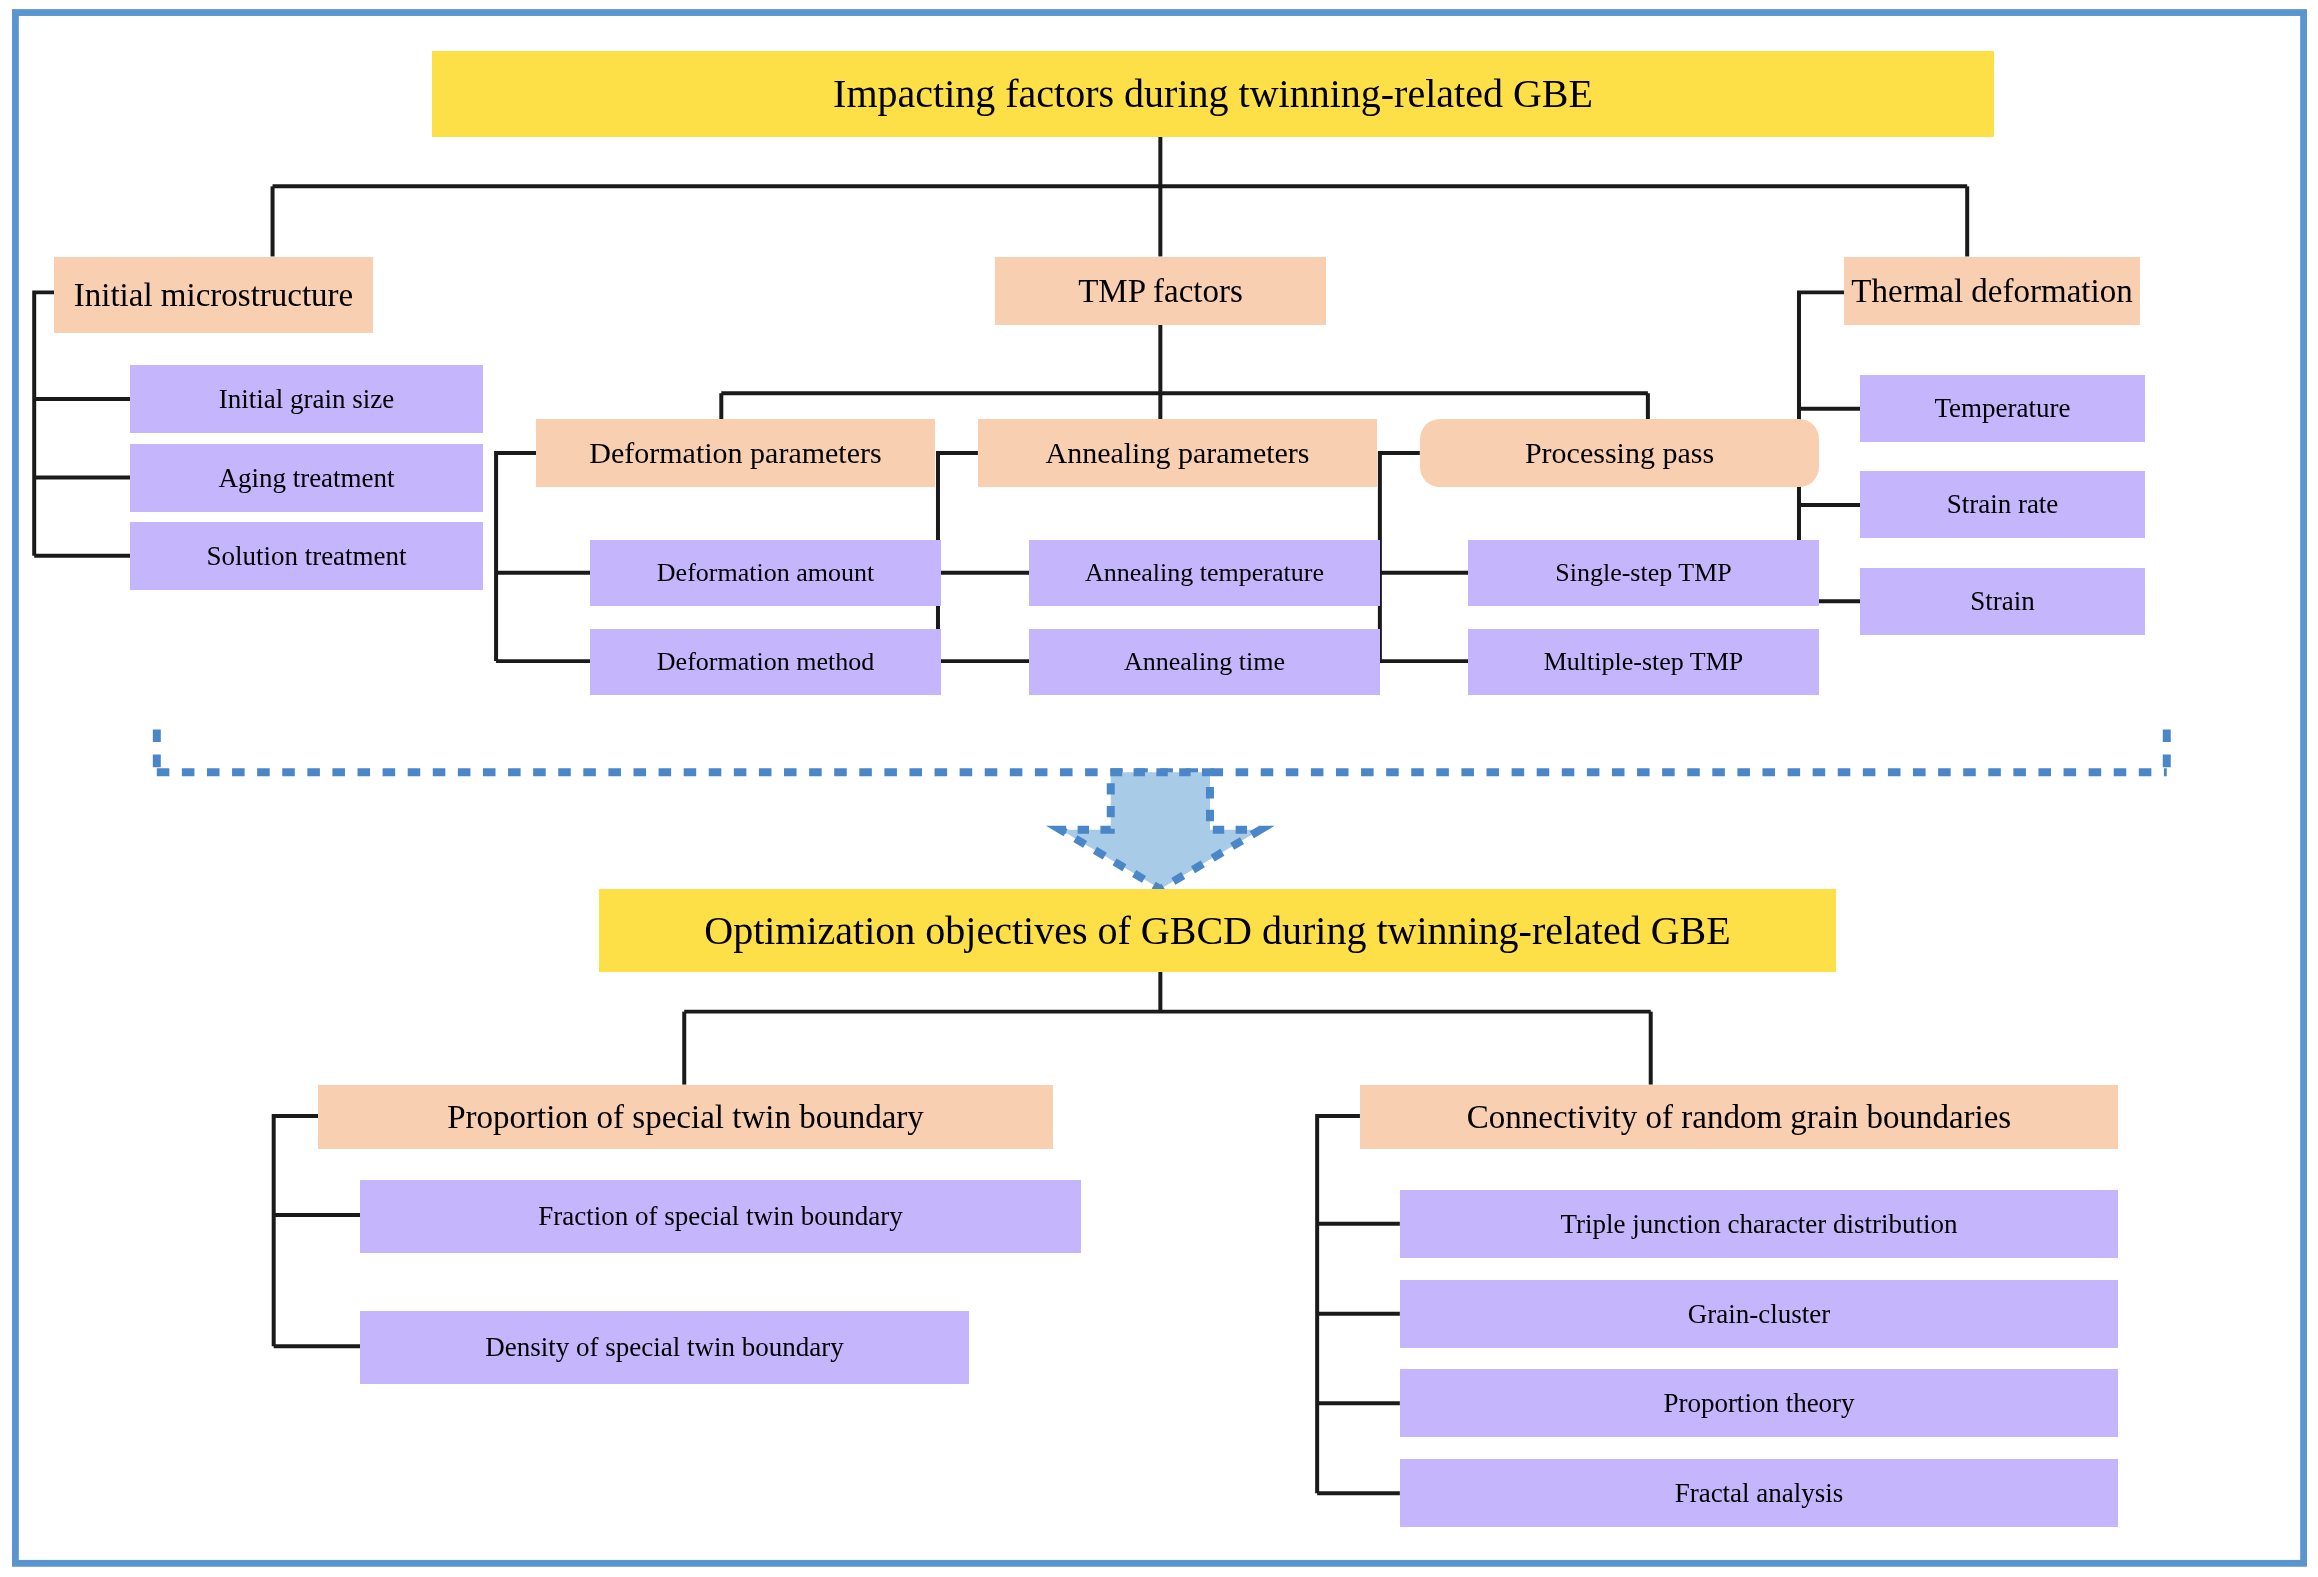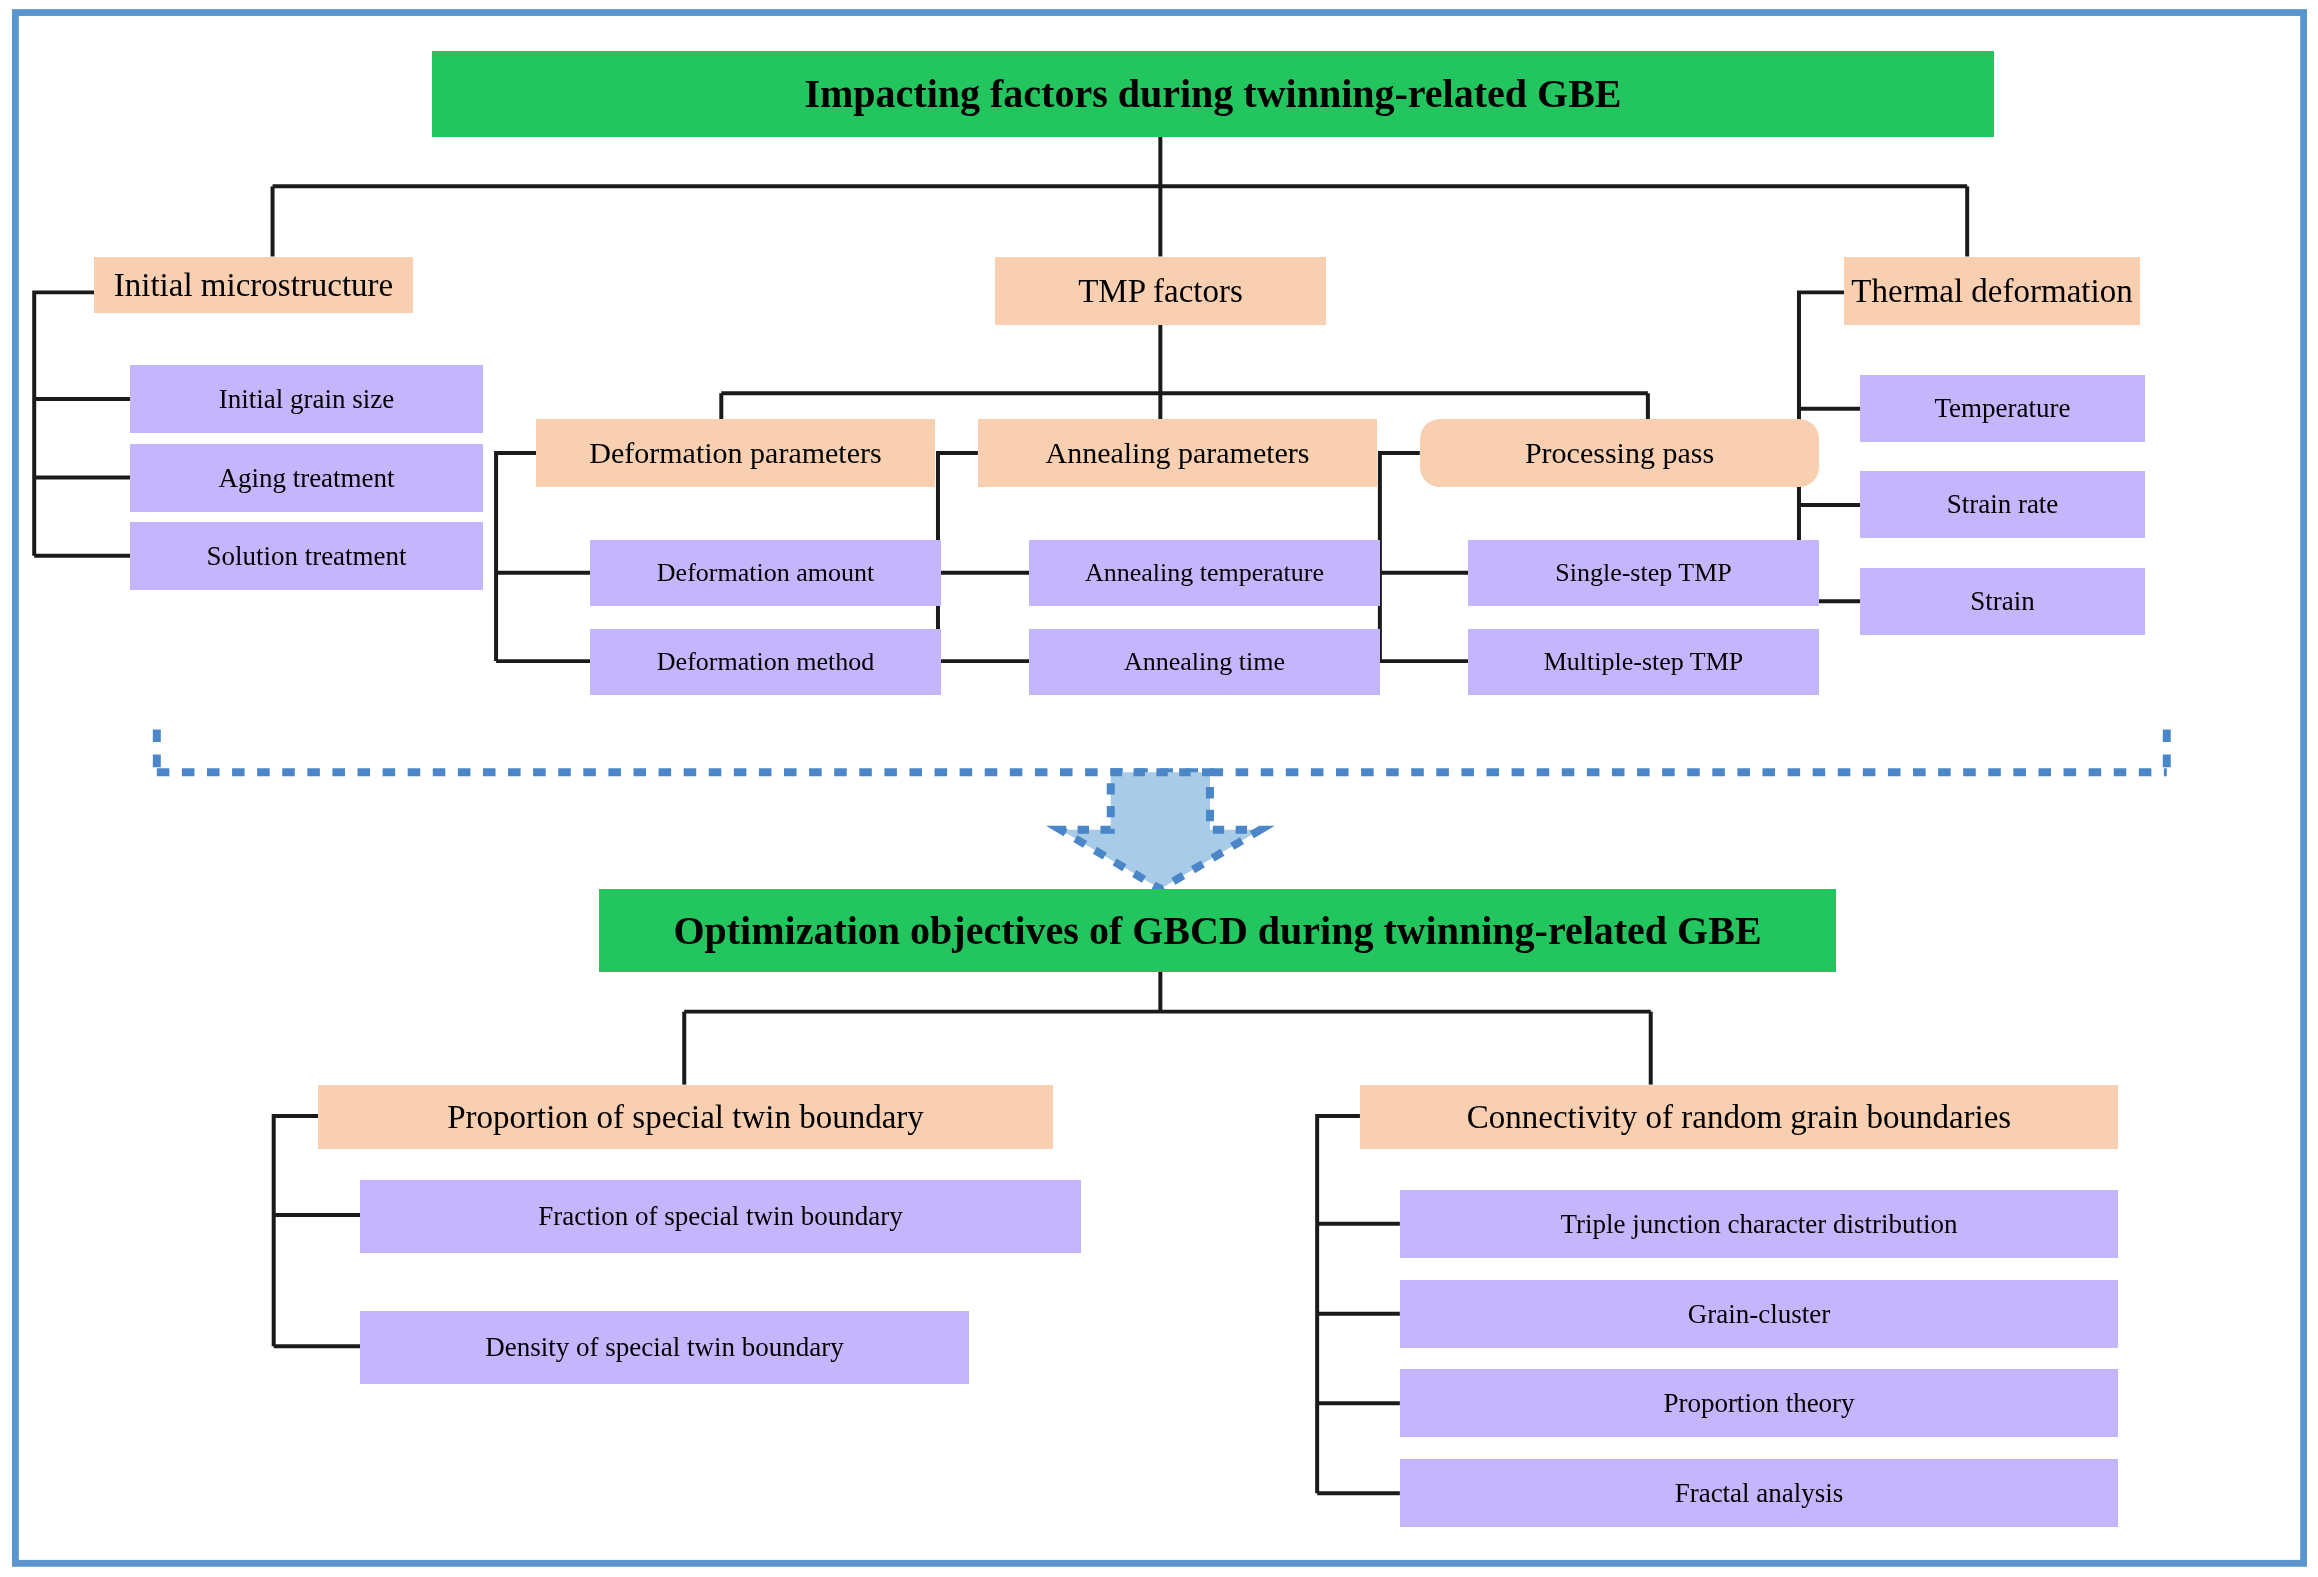--- a/index.html
+++ b/index.html
@@ -5,21 +5,21 @@
 <style>
   html,body{margin:0;padding:0;background:#ffffff;}
   body{
     font-family:"Liberation Serif","DejaVu Serif",serif;
     width:2319px;height:1577px;position:relative;overflow:hidden;
   }
   #stage{position:absolute;left:0;top:0;width:2319px;height:1577px;}
   svg.layer{position:absolute;left:0;top:0;width:2319px;height:1577px;}
   .node{position:absolute;display:flex;align-items:center;justify-content:center;
         text-align:center;box-sizing:border-box;line-height:1.05;}
-  .hdr{background:#22c55e;color:#000000;font-weight:bold;}
+  .hdr{background:#fde047;color:#000000;font-weight:normal;}
   .hdr1{font-size:40px;}
   .hdr2{font-size:40px;}
   .cat{background:#f9cfb2;color:#000000;font-weight:normal;}
   .leaf{background:#c4b5fd;color:#000000;font-weight:normal;}
   .f56{font-size:33px;}
   .f50{font-size:30px;}
   .f46{font-size:27px;}
   .f44{font-size:26px;}
 </style>
 </head>
@@ -92,21 +92,21 @@
   <svg class="layer" viewBox="0 0 4067 2767" preserveAspectRatio="none">
     <polygon points="1948,1355 2122,1355 2122,1456 2210,1456 2035,1560 1860,1456 1948,1456" fill="#a8cbe8" stroke="#4a86c8" stroke-width="14" stroke-dasharray="20 20"></polygon>
   </svg>
 
   <svg class="layer" viewBox="0 0 4067 2767" preserveAspectRatio="none">
     <rect x="27" y="22" width="4013" height="2721" fill="none" stroke="#5a95d0" stroke-width="12"></rect>
   </svg>
 
   <div class="node hdr hdr1" style="left:432px;top:51px;width:1562px;height:86px;">Impacting factors during twinning-related GBE</div>
 
-  <div class="node cat f56" style="left:54px;top:257px;width:319px;height:56px;margin-left:40px;">Initial microstructure</div>
+  <div class="node cat f56" style="left:54px;top:257px;width:319px;height:76px;">Initial microstructure</div>
   <div class="node leaf f46" style="left:130px;top:365px;width:353px;height:68px;">Initial grain size</div>
   <div class="node leaf f46" style="left:130px;top:444px;width:353px;height:68px;">Aging treatment</div>
   <div class="node leaf f46" style="left:130px;top:522px;width:353px;height:68px;">Solution treatment</div>
 
   <div class="node cat f56" style="left:995px;top:257px;width:331px;height:68px;">TMP factors</div>
 
   <div class="node cat f50" style="left:536px;top:419px;width:399px;height:68px;">Deformation parameters</div>
   <div class="node leaf f44" style="left:590px;top:540px;width:351px;height:66px;">Deformation amount</div>
   <div class="node leaf f44" style="left:590px;top:629px;width:351px;height:66px;">Deformation method</div>
 

